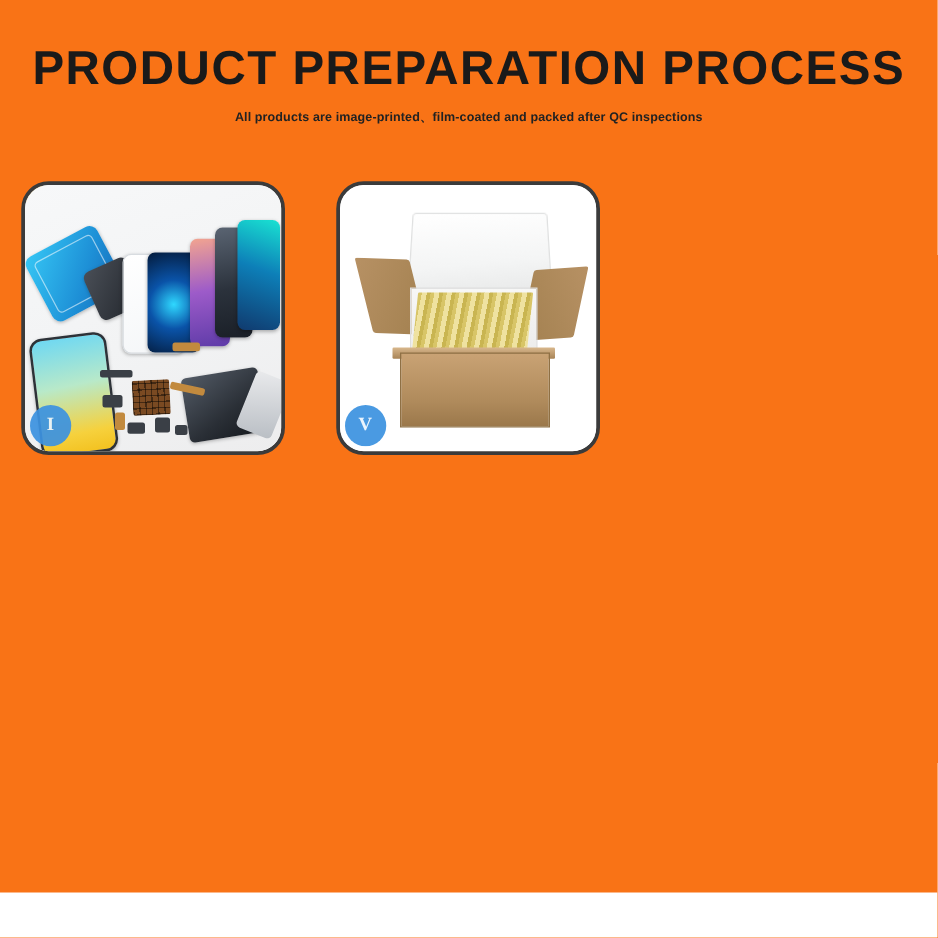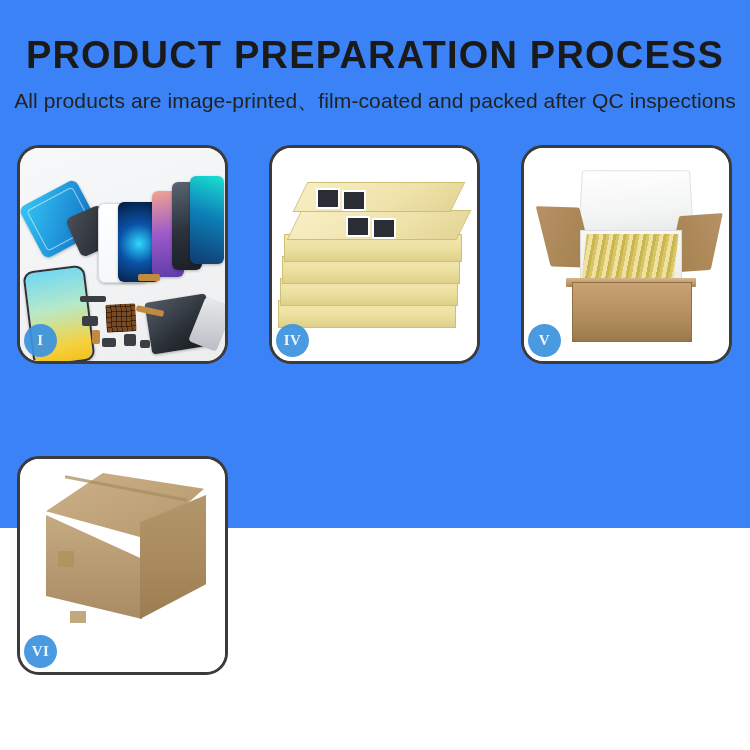--- a/index.html
+++ b/index.html
@@ -9,22 +9,22 @@
   body {
     width: 750px;
     height: 750px;
     background: #ffffff;
     font-family: "Liberation Sans", sans-serif;
     overflow: hidden;
   }
   .page {
     position: relative;
     width: 750px;
-    height: 528px;
-    background: #3b82f6;
+    height: 714px;
+    background: #f97316;
   }
 
   
   .header {
     position: absolute;
     left: 0;
     top: 36px;
     width: 750px;
     text-align: center;
   }
@@ -33,22 +33,22 @@
     font-size: 38px;
     font-weight: 700;
     letter-spacing: 1.2px;
     color: #1a1a1a;
     line-height: 1.05;
     margin: 0;
     white-space: nowrap;
   }
   .subtitle {
     font-family: "Liberation Sans", sans-serif;
-    font-size: 21px;
-    font-weight: 400;
+    font-size: 10px;
+    font-weight: 700;
     color: #222222;
     margin: 11px 0 0 0;
     letter-spacing: 0.1px;
     white-space: nowrap;
   }
 
   
   .grid {
     position: absolute;
     left: 17px;
@@ -437,60 +437,30 @@
         <div class="p1-part" style="left:120px;top:192px;width:10px;height:8px;"></div>
         <div class="p1-flex" style="left:118px;top:126px;width:22px;height:7px;"></div>
         <div class="p1-flex" style="left:116px;top:160px;width:28px;height:6px;transform:rotate(12deg);"></div>
         <div class="p1-flex" style="left:72px;top:182px;width:8px;height:14px;"></div>
       </div>
       <div class="badge">I</div>
     </div>
 
 
 
-    <div class="panel">
-      <div class="panel-photo">
-        <div class="p4-bg"></div>
-        <div class="p4-stack">
-          <div class="p4-box" style="left:6px;top:152px;width:176px;height:26px;"></div>
-          <div class="p4-box" style="left:8px;top:130px;width:176px;height:26px;"></div>
-          <div class="p4-box" style="left:10px;top:108px;width:176px;height:26px;"></div>
-          <div class="p4-box" style="left:12px;top:86px;width:176px;height:26px;"></div>
-          <div class="p4-lid" style="left:22px;top:62px;width:168px;height:28px;"></div>
-          <div class="p4-lid" style="left:28px;top:34px;width:156px;height:28px;"></div>
-          <div class="p4-label" style="left:44px;top:40px;width:20px;height:17px;"></div>
-          <div class="p4-label" style="left:70px;top:42px;width:20px;height:17px;"></div>
-          <div class="p4-label" style="left:74px;top:68px;width:20px;height:17px;"></div>
-          <div class="p4-label" style="left:100px;top:70px;width:20px;height:17px;"></div>
-        </div>
-      </div>
-      <div class="badge">IV</div>
-    </div>
 
     <div class="panel">
       <div class="panel-photo">
         <div class="p5-bg"></div>
         <div class="p5-foam-lid"></div>
         <div class="p5-flap-l"></div>
         <div class="p5-flap-r"></div>
         <div class="p5-inner"></div>
         <div class="p5-rolls"></div>
         <div class="p5-rim"></div>
         <div class="p5-body"></div>
       </div>
       <div class="badge">V</div>
     </div>
 
-    <div class="panel">
-      <div class="panel-photo">
-        <div class="p6-bg"></div>
-        <div class="p6-top"></div>
-        <div class="p6-seam"></div>
-        <div class="p6-left"></div>
-        <div class="p6-right"></div>
-        <div class="p6-tape1"></div>
-        <div class="p6-tape2"></div>
-      </div>
-      <div class="badge">VI</div>
-    </div>
 
   </div>
 </div>
 
 </body></html>

